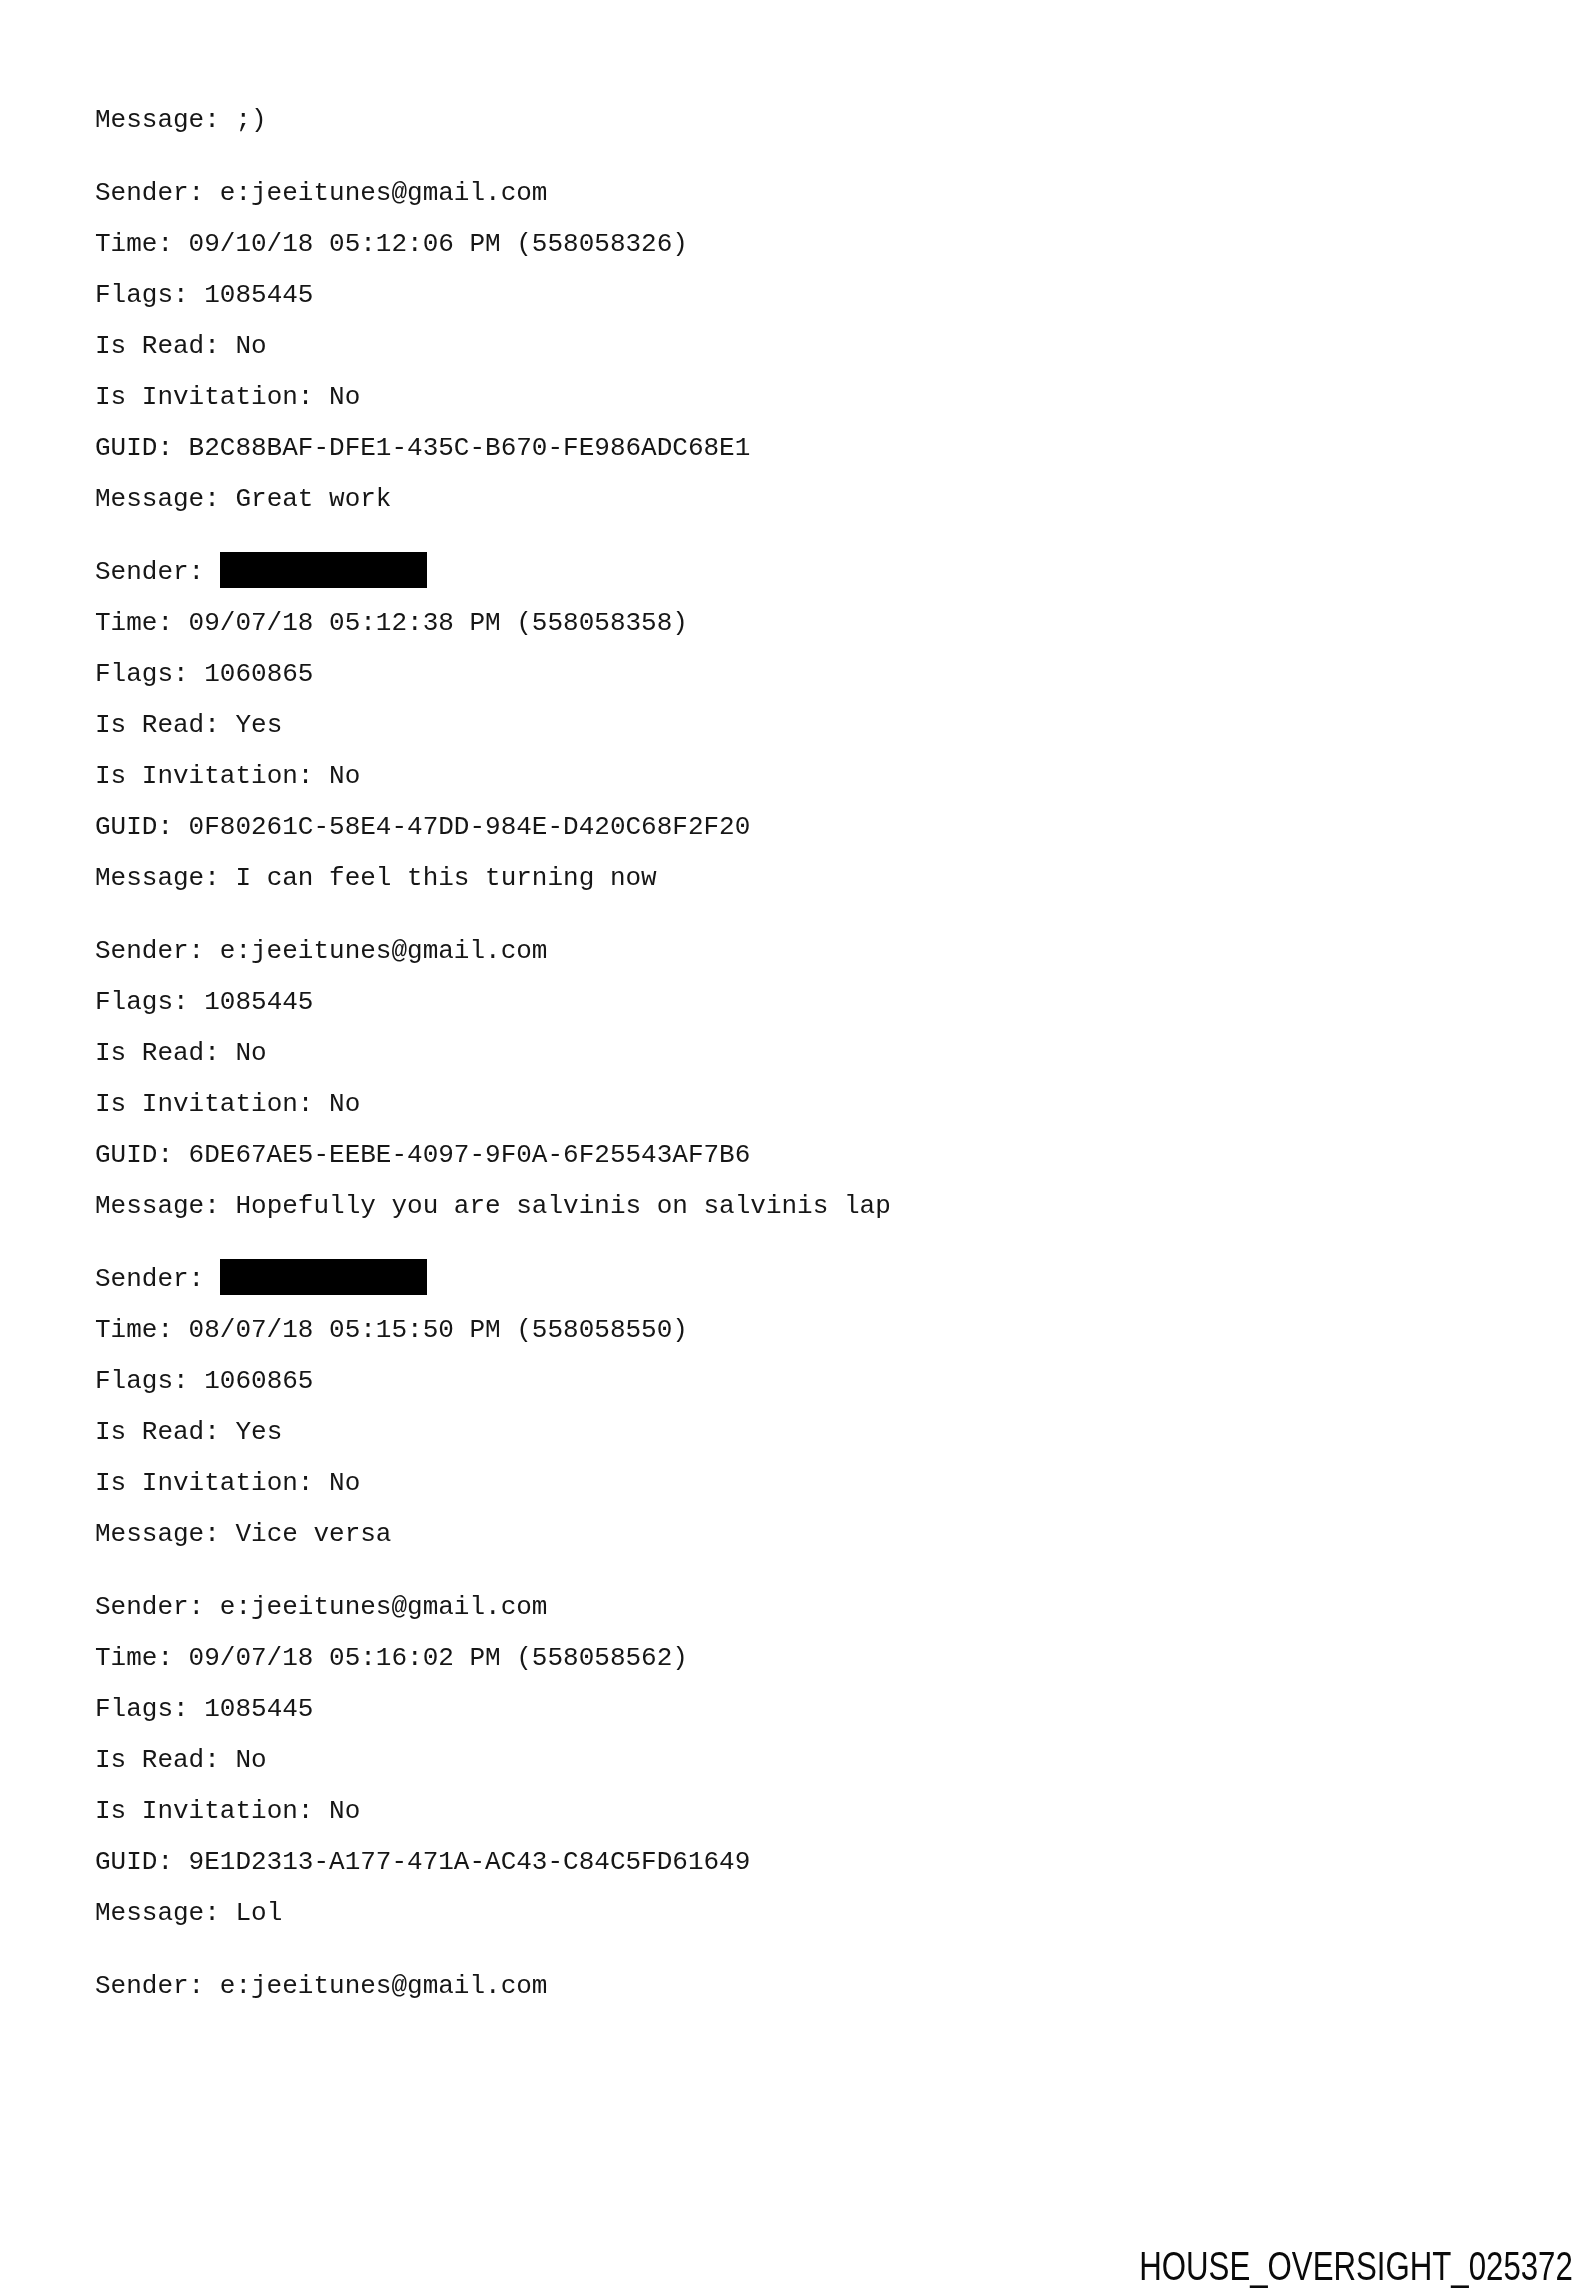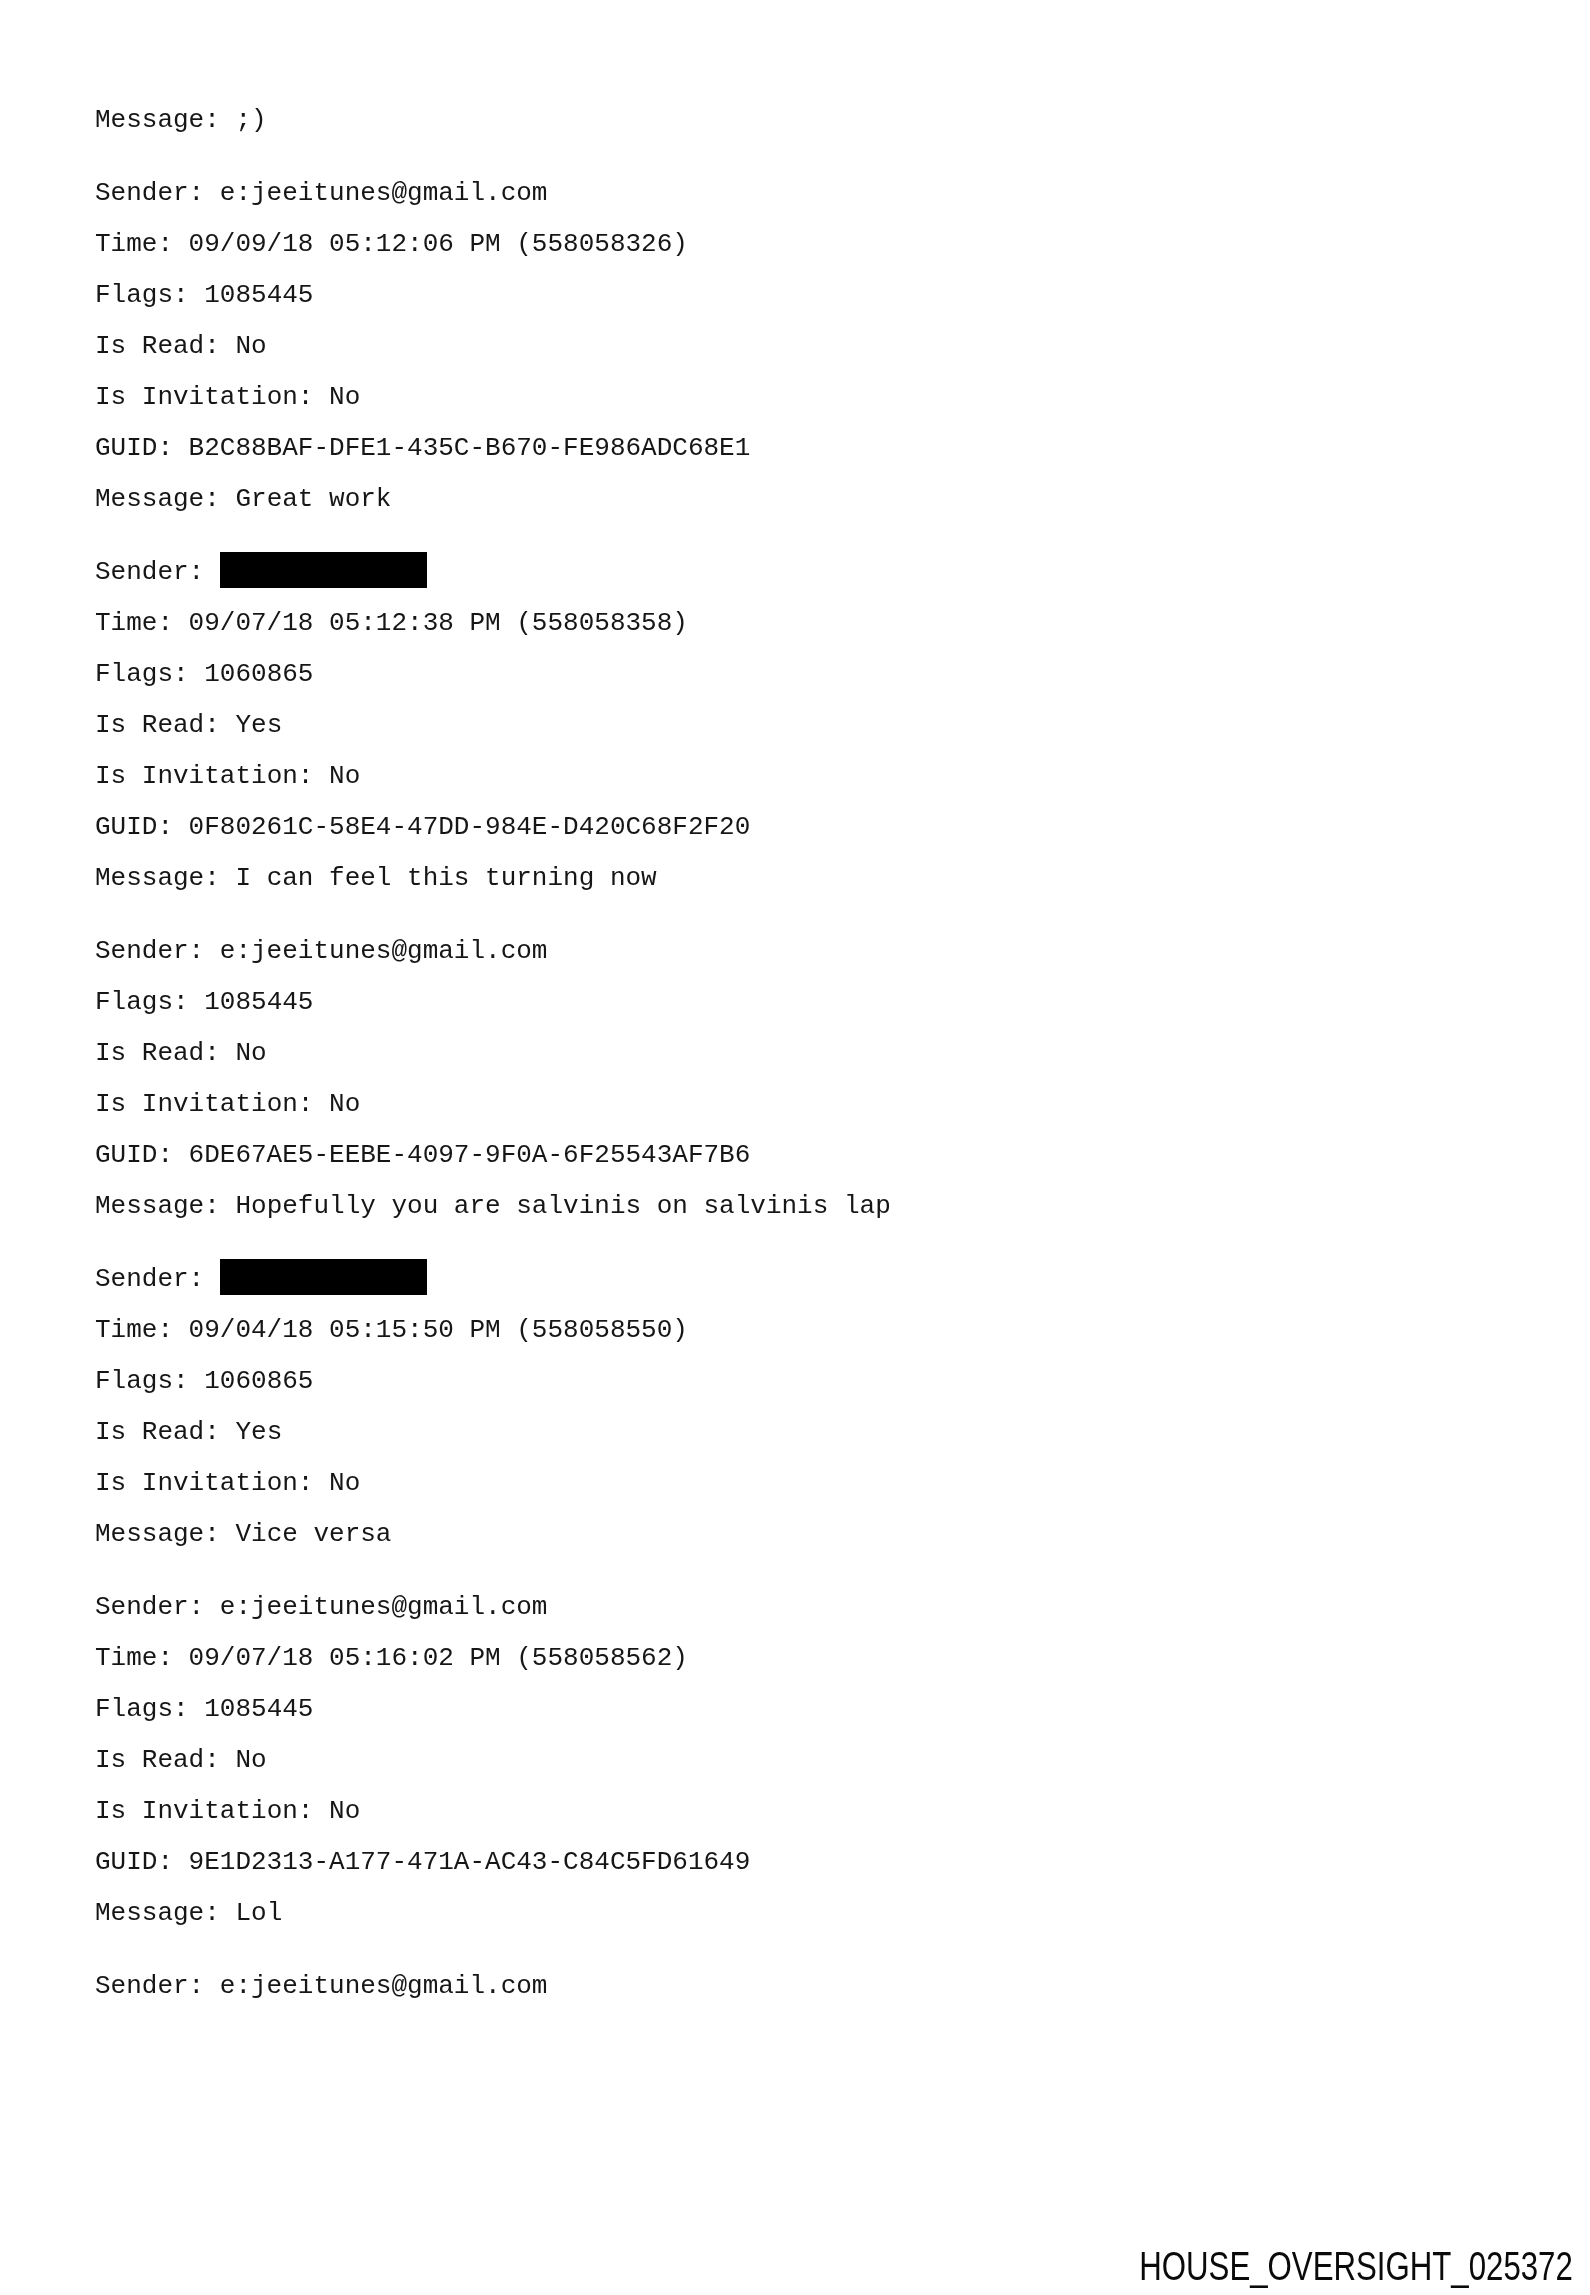--- a/index.html
+++ b/index.html
@@ -65,21 +65,21 @@
       <div class="line">
         <span class="lbl">Message:</span><span>;)</span>
       </div>
     </div>
 
     <div class="record">
       <div class="line">
         <span class="lbl">Sender:</span><span>e:jeeitunes@gmail.com</span>
       </div>
       <div class="line">
-        <span class="lbl">Time:</span><span>09/09/18 05:12:06 PM (558058326)</span>
+        <span class="lbl">Time:</span><span>09/10/18 05:12:06 PM (558058326)</span>
       </div>
       <div class="line">
         <span class="lbl">Flags:</span><span>1085445</span>
       </div>
       <div class="line">
         <span class="lbl">Is Read:</span><span>No</span>
       </div>
       <div class="line">
         <span class="lbl">Is Invitation:</span><span>No</span>
       </div>
@@ -134,21 +134,21 @@
       <div class="line">
         <span class="lbl">Message:</span><span>Hopefully you are salvinis on salvinis lap</span>
       </div>
     </div>
 
     <div class="record">
       <div class="line">
         <span class="lbl">Sender:</span><span class="redaction"></span>
       </div>
       <div class="line">
-        <span class="lbl">Time:</span><span>09/04/18 05:15:50 PM (558058550)</span>
+        <span class="lbl">Time:</span><span>08/07/18 05:15:50 PM (558058550)</span>
       </div>
       <div class="line">
         <span class="lbl">Flags:</span><span>1060865</span>
       </div>
       <div class="line">
         <span class="lbl">Is Read:</span><span>Yes</span>
       </div>
       <div class="line">
         <span class="lbl">Is Invitation:</span><span>No</span>
       </div>

